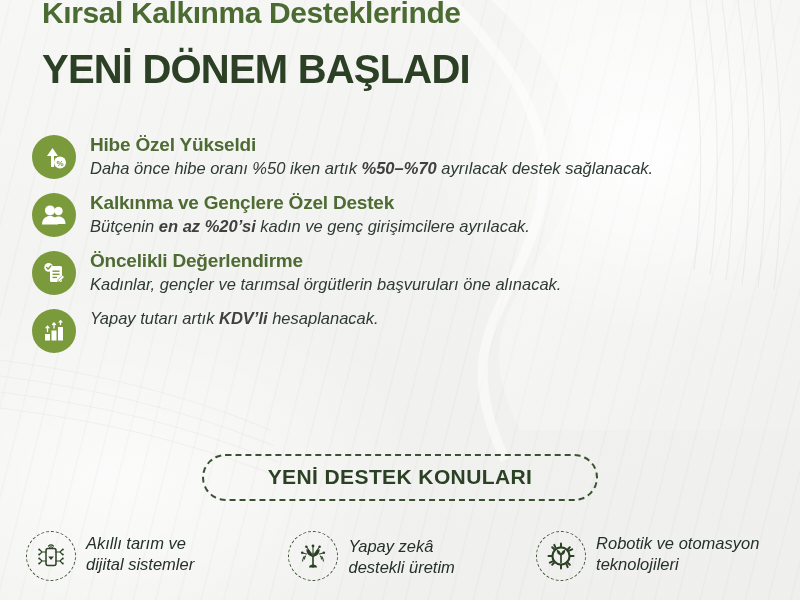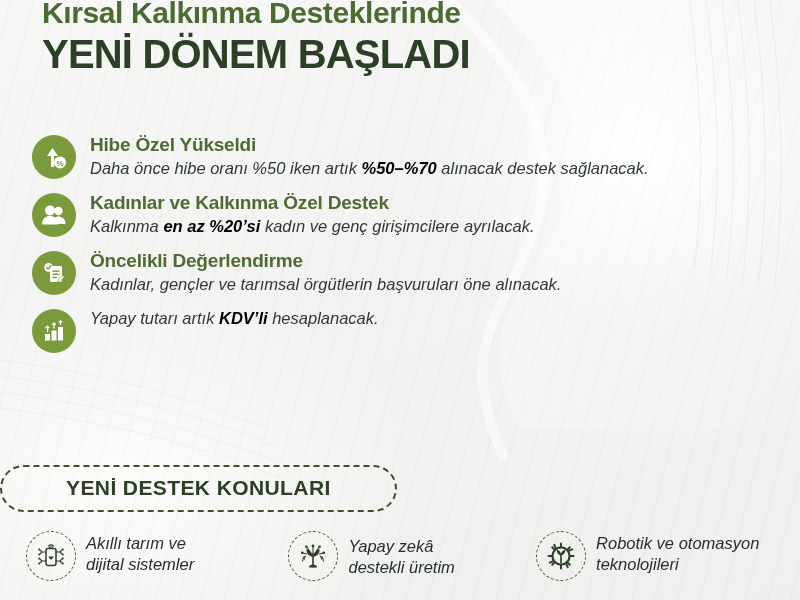--- a/index.html
+++ b/index.html
@@ -41,21 +41,21 @@
 
   
   .title-block { position:absolute; left:42px; top:-4px; }
   .title-line-1 {
     font-size:30px; font-weight:bold; letter-spacing:-0.4px;
     color:#4b6b33; white-space:nowrap; line-height:34px;
   }
   .title-line-2 {
     font-size:40px; font-weight:bold; letter-spacing:-0.8px;
     color:#2b4024; white-space:nowrap; line-height:46px;
-    margin-top:1px;
+    margin-top:16px;
   }
 
   
   .features { position:absolute; left:32px; top:133px; width:740px; }
   .feature { display:flex; align-items:flex-start; margin-bottom:12px; }
   .feature-icon {
     width:44px; height:44px; border-radius:50%;
     background:#7a9a3c;
     flex:0 0 44px;
     display:flex; align-items:center; justify-content:center;
@@ -63,24 +63,24 @@
   }
   .feature-text { margin-left:14px; padding-top:0px; }
   .feature-title {
     font-size:19px; font-weight:bold; color:#4e6b33;
     letter-spacing:-0.2px; line-height:24px;
   }
   .feature-desc {
     font-size:16.5px; font-style:italic; color:#2e3a33;
     line-height:21px; max-width:650px; margin-top:1px;
   }
-  .feature-desc b { font-weight:bold; font-style:italic; color:#000000; }
-
-  
-  .pill-wrap { position:absolute; left:0; right:0; top:465px; display:flex; justify-content:flex-start; }
+  .feature-desc b { font-weight:bold; font-style:italic; color:#404040; }
+
+  
+  .pill-wrap { position:absolute; left:0; right:0; top:454px; display:flex; justify-content:center; }
   .pill {
     border:2px dashed #3a5130;
     border-radius:26px;
     padding:9px 64px 10px 64px;
     font-size:21px; font-weight:bold; color:#2b4024;
     letter-spacing:0.4px;
     background:transparent;
   }
 
   
@@ -145,36 +145,36 @@
     <div class="feature">
       <div class="feature-icon">
         <svg width="28" height="28" viewBox="0 0 28 28">
           <path d="M11 24 L11 13 L7 13 L12.5 5 L18 13 L14 13 L14 24 Z" fill="#ffffff"></path>
           <circle cx="20" cy="19.5" r="6" fill="#ffffff"></circle>
           <text x="20" y="22.6" font-family="Liberation Sans, sans-serif" font-size="8" font-weight="bold" fill="#7a9a3c" text-anchor="middle">%</text>
         </svg>
       </div>
       <div class="feature-text">
         <div class="feature-title">Hibe Özel Yükseldi</div>
-        <div class="feature-desc"><span>Daha önce hibe oranı %50 iken artık </span><b>%50–%70</b><span> alınacak destek sağlanacak.</span></div>
+        <div class="feature-desc"><span>Daha önce hibe oranı %50 iken artık </span><b>%50–%70</b><span> ayrılacak destek sağlanacak.</span></div>
       </div>
     </div>
 
     <div class="feature">
       <div class="feature-icon">
         <svg width="28" height="28" viewBox="0 0 28 28">
           <circle cx="18.5" cy="10" r="4.2" fill="#ffffff"></circle>
           <path d="M11.5 23 C11.5 17.8 15 15.6 18.5 15.6 C22 15.6 25.5 17.8 25.5 23 Z" fill="#ffffff"></path>
           <circle cx="10" cy="9.4" r="5" fill="#ffffff"></circle>
           <path d="M2 23.5 C2 17.6 6 15 10 15 C14 15 18 17.6 18 23.5 Z" fill="#ffffff"></path>
         </svg>
       </div>
       <div class="feature-text">
-        <div class="feature-title">Kadınlar ve Kalkınma Özel Destek</div>
-        <div class="feature-desc"><span>Kalkınma </span><b>en az %20’si</b><span> kadın ve genç girişimcilere ayrılacak.</span></div>
+        <div class="feature-title">Kalkınma ve Gençlere Özel Destek</div>
+        <div class="feature-desc"><span>Bütçenin </span><b>en az %20’si</b><span> kadın ve genç girişimcilere ayrılacak.</span></div>
       </div>
     </div>
 
     <div class="feature">
       <div class="feature-icon">
         <svg width="28" height="28" viewBox="0 0 28 28">
           <rect x="10" y="7" width="12" height="16" rx="1.6" fill="#ffffff"></rect>
           <rect x="12.5" y="11.5" width="7" height="1.4" fill="#7a9a3c"></rect>
           <rect x="12.5" y="14.6" width="7" height="1.4" fill="#7a9a3c"></rect>
           <rect x="12.5" y="17.7" width="4.5" height="1.4" fill="#7a9a3c"></rect>

